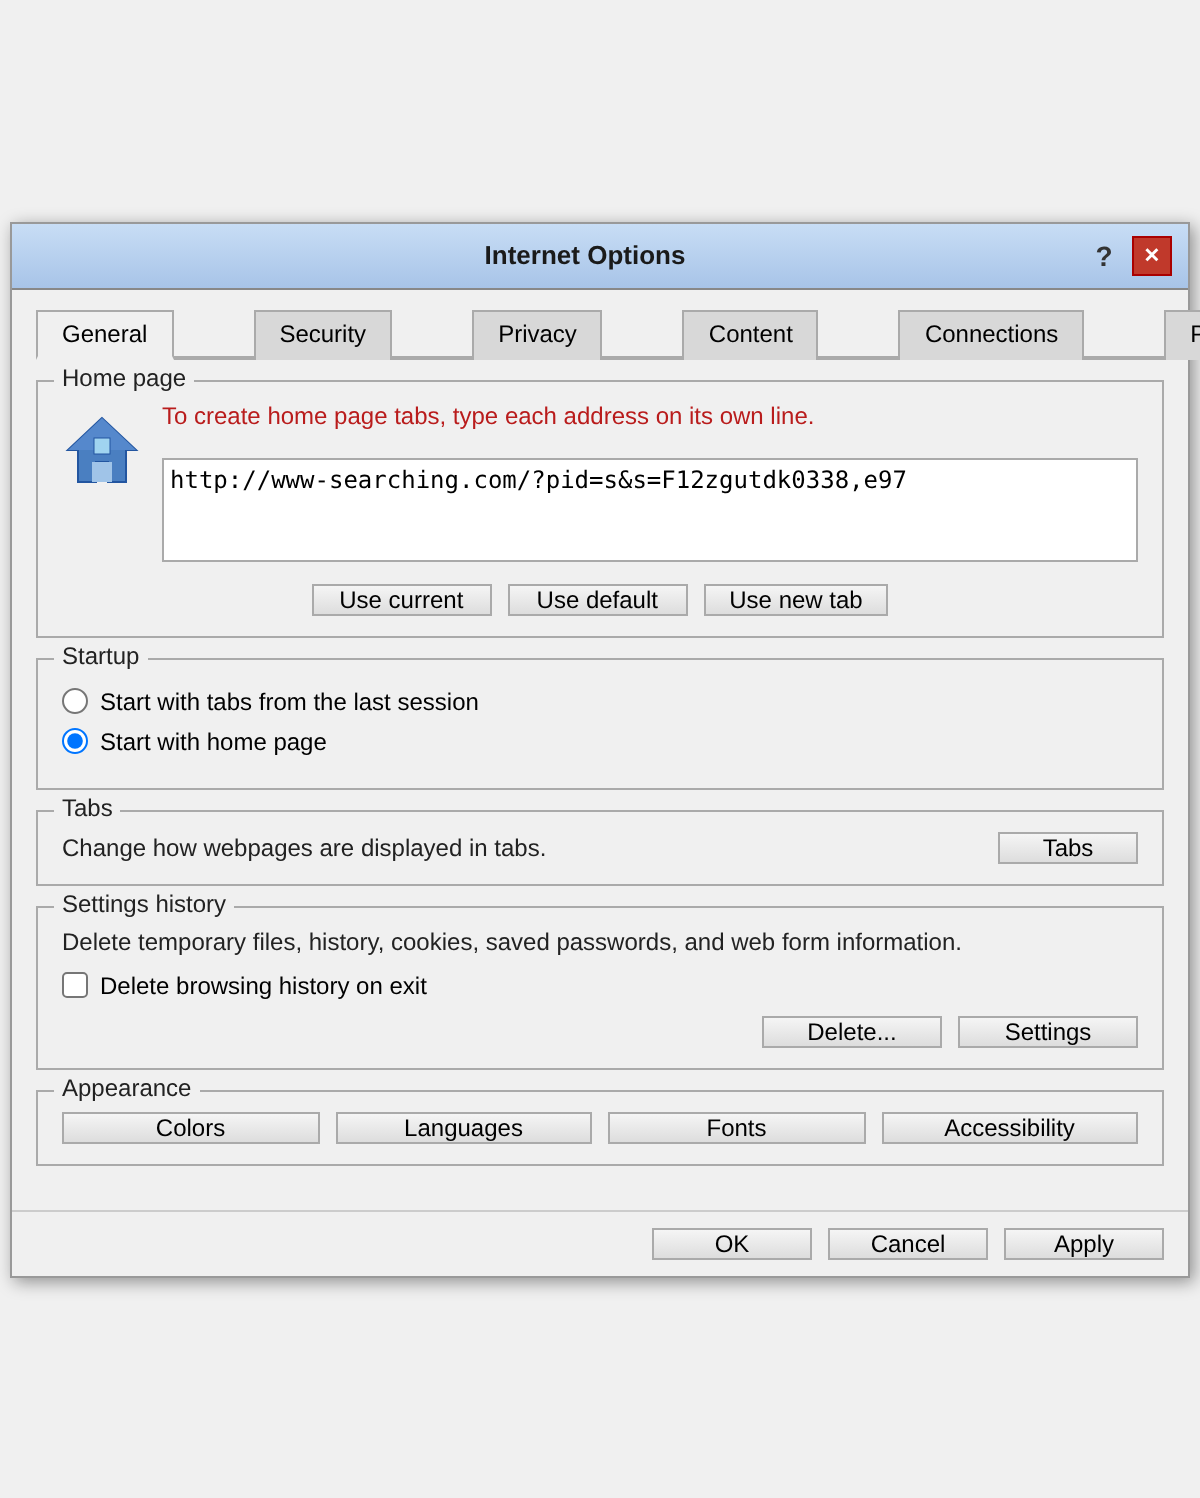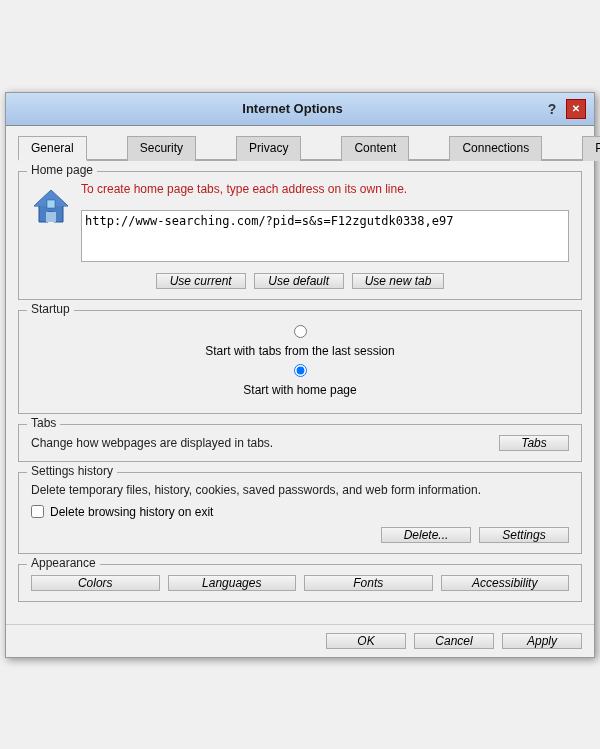--- a/index.html
+++ b/index.html
@@ -146,31 +146,29 @@
       justify-content: center;
     }
     
     .btn {
       padding: 0 12px;
       border: 1px solid #aaa;
       background: linear-gradient(to bottom, #f5f5f5, #ddd);
       cursor: pointer;
       font-size: 12px;
       min-width: 90px;
-      font-style: italic;
     }
     
     .startup-inner { padding-top: 4px; }
     .radio-row {
       display: flex;
       align-items: center;
       gap: 6px;
       margin-bottom: 6px;
       font-size: 12px;
-      flex-direction: column;
     }
     
     .tabs-section-inner {
       display: flex;
       align-items: center;
       justify-content: space-between;
     }
     .tabs-section-desc { font-size: 12px; color: #222; }
     
     .history-desc { font-size: 12px; color: #222; margin-bottom: 8px; }

